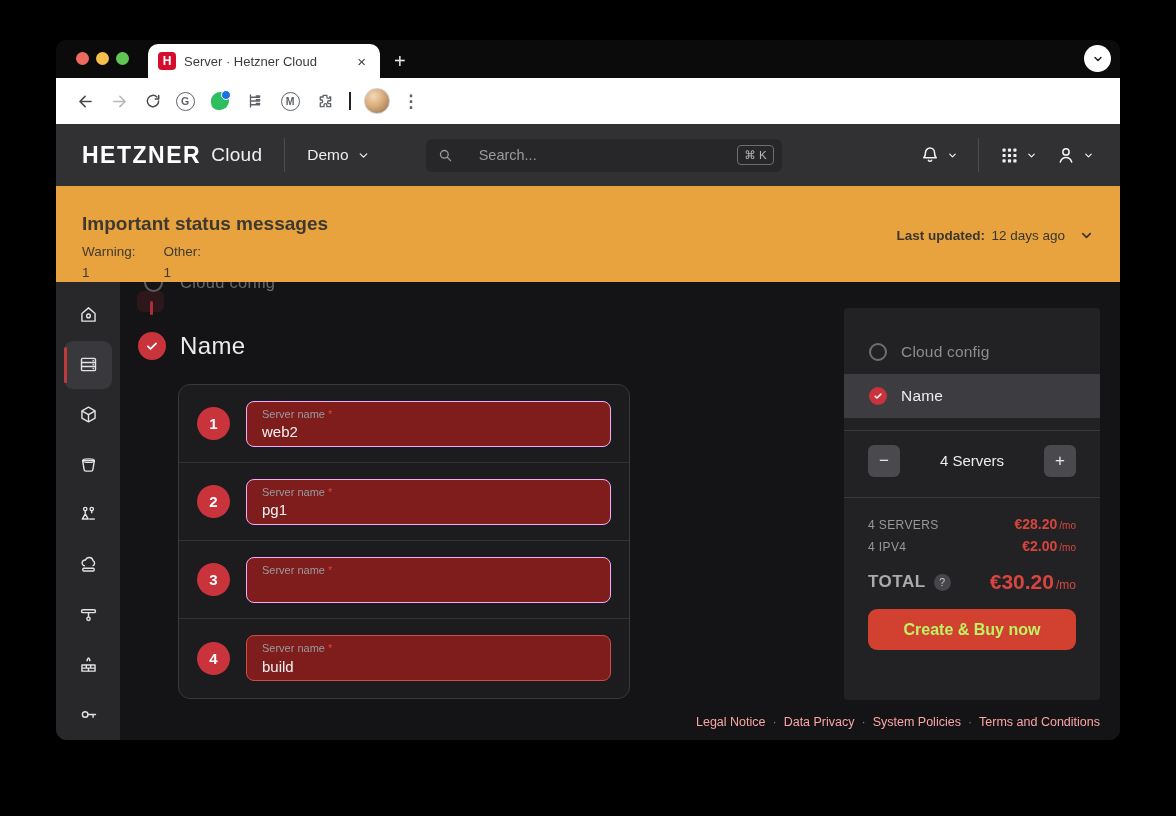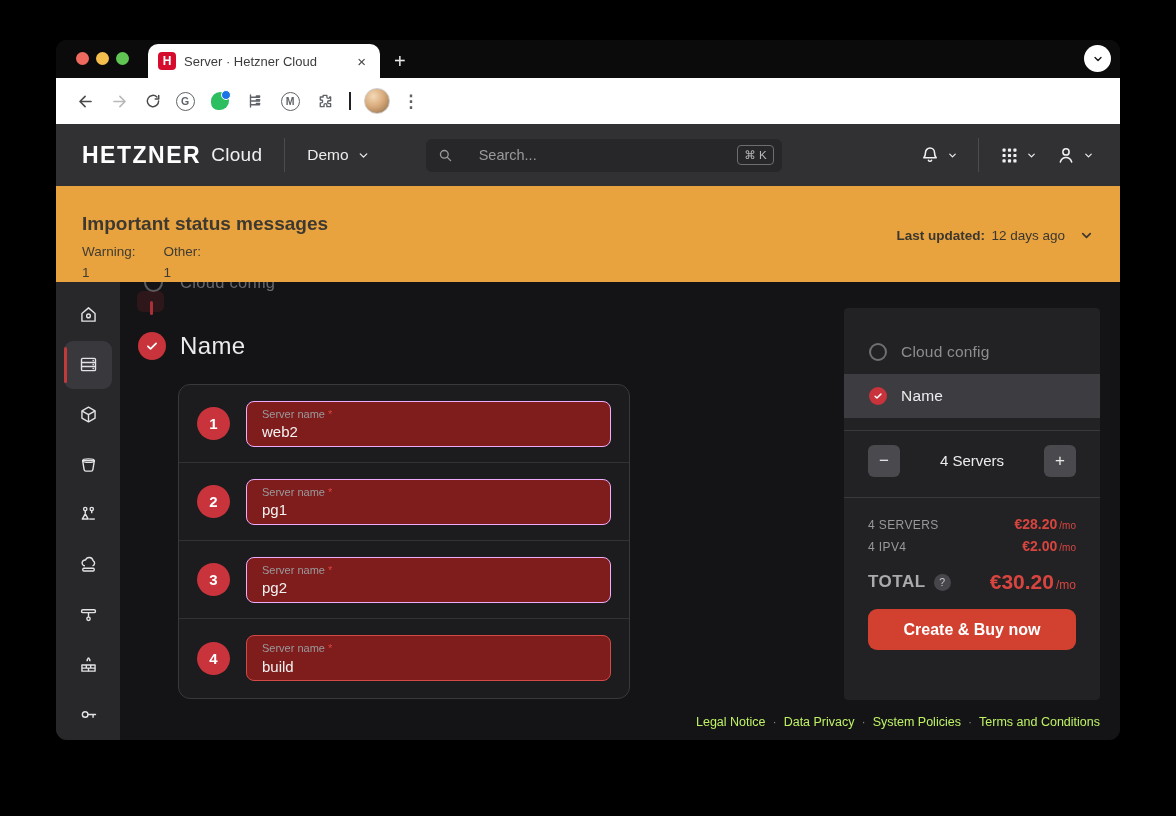--- a/index.html
+++ b/index.html
@@ -123,26 +123,26 @@
   .pl-price { font-size:14px; font-weight:bold; color:#d8453f; }
   .per { font-size:10px; font-weight:normal; color:#d8453f; margin-left:2px; }
   .total-line { display:flex; justify-content:space-between; align-items:center; margin-top:16px; }
   .total-left { display:flex; align-items:center; gap:8px; }
   .total-label { font-size:17px; font-weight:bold; color:#ababae; letter-spacing:.5px; }
   .help-badge { width:17px; height:17px; border-radius:50%; background:#47474b; color:#c6c6c8; font-size:10.5px;
                 display:flex; align-items:center; justify-content:center; }
   .total-price { font-size:21px; font-weight:bold; color:#d8453f; }
   .total-price .per { font-size:12px; }
   .cta { display:block; margin:15px 24px 0; width:calc(100% - 48px); height:41px; border:none; border-radius:9px;
-         background:#d2402f; color:#ffffff; font-size:16px; font-weight:bold; font-family:inherit; }
+         background:#d2402f; color:#bef264; font-size:16px; font-weight:bold; font-family:inherit; }
   .vat { margin-top:9px; padding:0 18px; text-align:center; font-size:11.5px; line-height:1.35; color:#d2d2d4; }
   .vat a { color:#d8453f; text-decoration:none; }
 
   .footer { position:absolute; right:20px; bottom:11px; font-size:12.5px; color:#9a9a9c; display:flex; gap:7px; align-items:center; }
-  .footer a { color:#bef264; text-decoration:none; }
+  .footer a { color:#fca5a5; text-decoration:none; }
   .footer .sep { color:#7e7e80; }
 </style>
 </head>
 <body>
 
 <div class="window">
 
   <div class="tabstrip">
     <div class="lights">
       <span class="light red"></span>
@@ -383,21 +383,20 @@
           <span class="num-circle">2</span>
           <div class="field">
             <span class="flabel">Server name</span>
             <input type="text" value="pg1" style="">
           </div>
         </div>
         <div class="card-row">
           <span class="num-circle">3</span>
           <div class="field">
             <span class="flabel">Server name</span>
-            <input type="text" value="pg2" style="">
           </div>
         </div>
         <div class="card-row">
           <span class="num-circle">4</span>
           <div class="field error">
             <span class="flabel">Server name</span>
             <input type="text" value="build" style="">
           </div>
         </div>
       </div>

